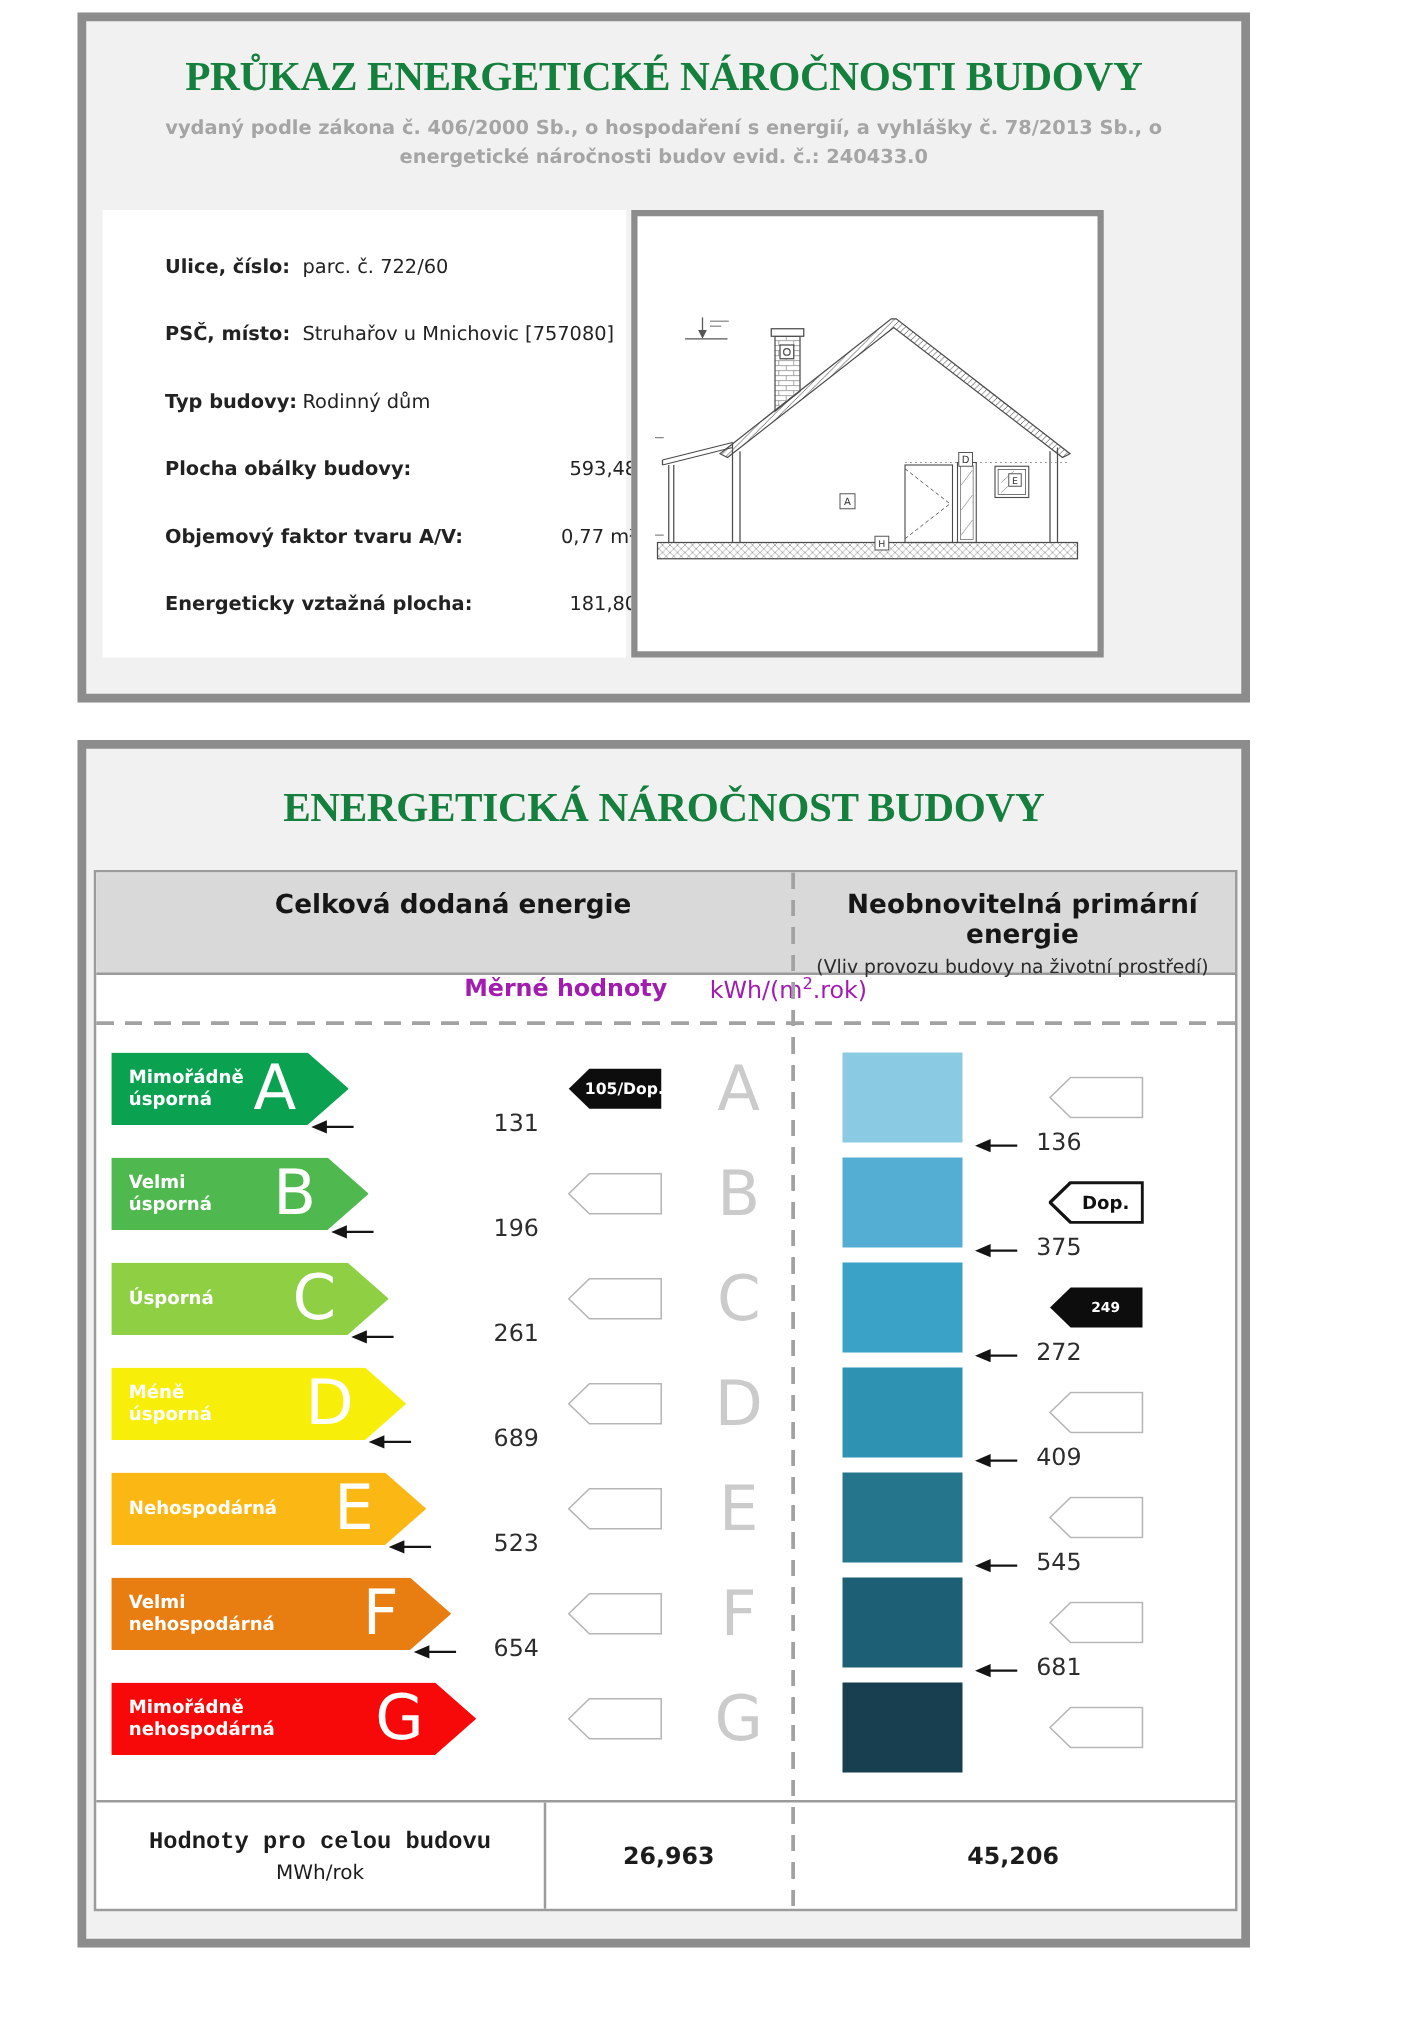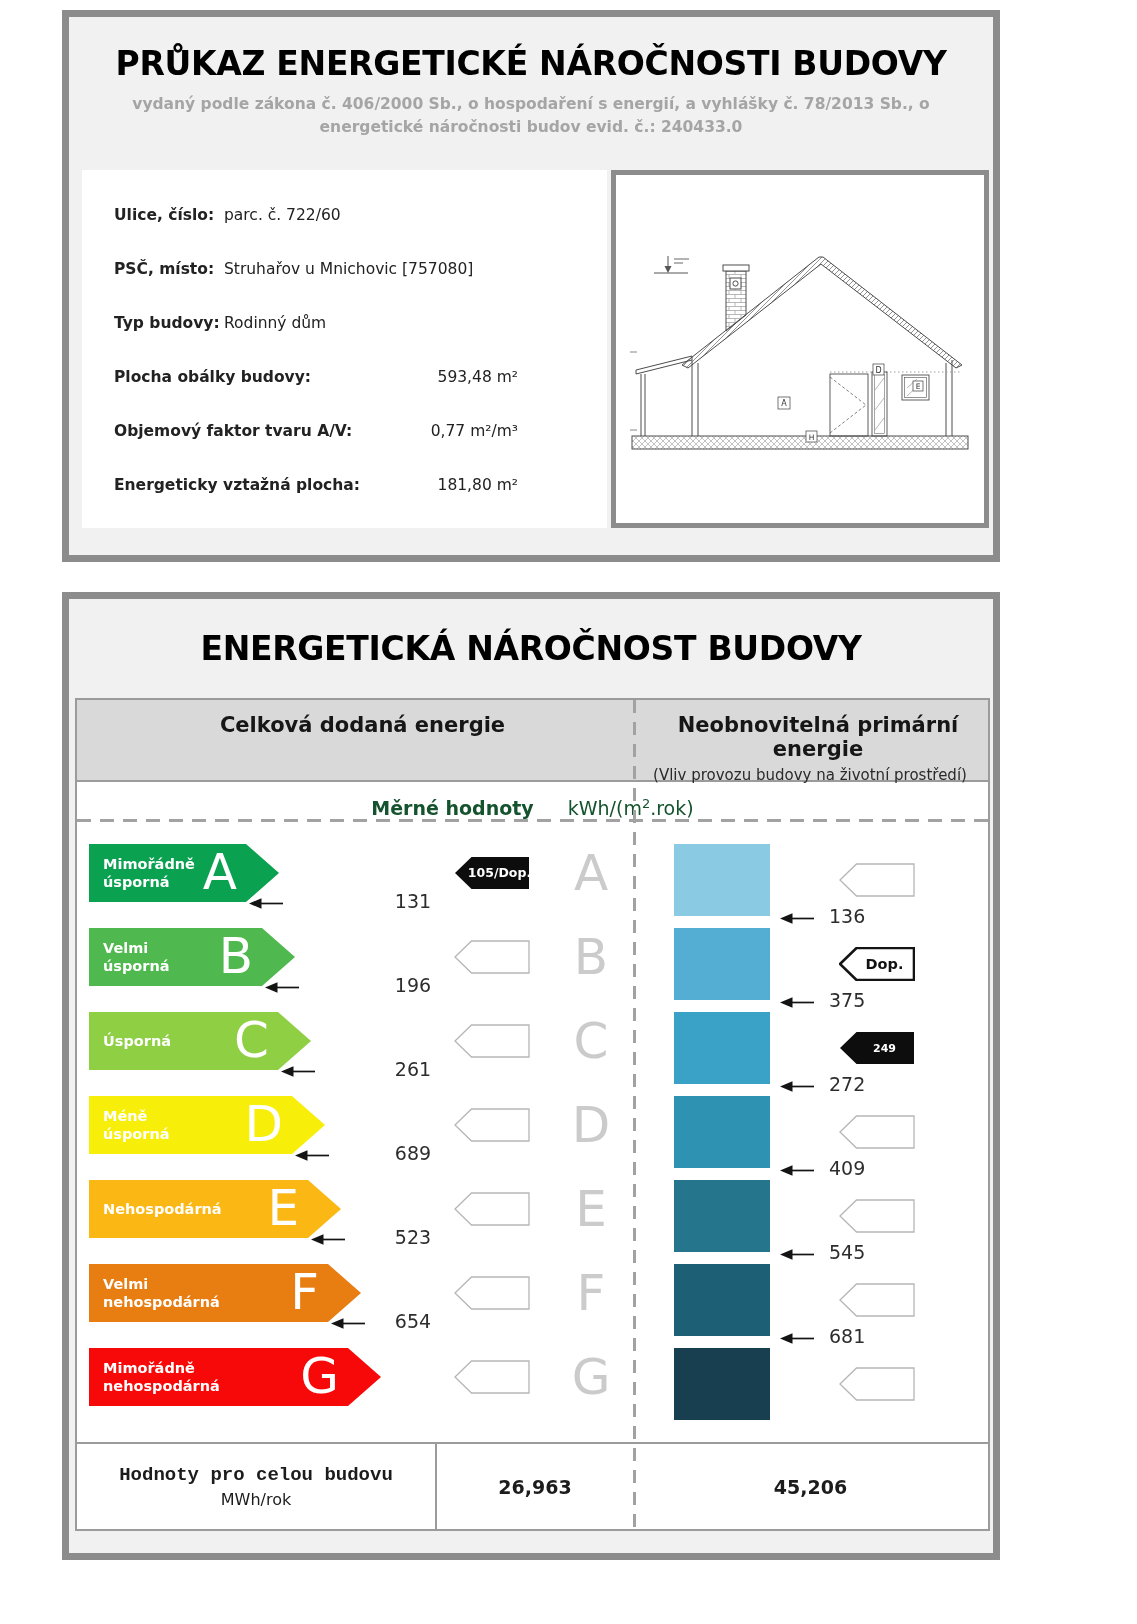--- a/index.html
+++ b/index.html
@@ -1,40 +1,40 @@
 <!DOCTYPE html>
 <html><head>
 <meta charset="utf-8">
 <style>
   html,body{margin:0;padding:0;background:#fff;}
   body{width:1137px;font-family:"DejaVu Sans","Liberation Sans",sans-serif;color:#1c1c1c;}
   .section{box-sizing:border-box;width:938px;margin-left:62px;border:7px solid #8c8c8c;background:#f1f1f1;}
   #sec1{margin-top:10px;height:552px;}
   #sec2{margin-top:30px;margin-bottom:42px;padding-bottom:22px;}
-  .big-title{margin:0;text-align:center;font-size:33px;font-weight:700;color:#000000;letter-spacing:-0.3px;}
+  .big-title{margin:0;text-align:center;font-size:33px;font-weight:700;color:#15803d;letter-spacing:-0.3px;font-family:Liberation Serif, serif;}
   #sec1 .big-title{padding-top:27px;}
   #sec2 .big-title{padding-top:30px;}
   .subtitle{margin:10px auto 0;max-width:872px;text-align:center;font-size:15.5px;line-height:23px;color:#a5a5a5;font-weight:600;}
   .cert-body{display:flex;align-items:flex-start;margin:31px 0 0 13px;}
-  .info-panel{box-sizing:border-box;width:525px;height:358px;background:#fff;padding:36px 0 0 32px;}
+  .info-panel{box-sizing:border-box;width:419px;height:358px;background:#fff;padding:36px 0 0 50px;}
   .info-row{width:404px;height:20px;margin-bottom:34px;font-size:15.5px;color:#222;}
   .info-row .lbl{font-weight:700;}
   .info-row.inline .lbl{display:inline-block;width:110px;}
   .info-row.spread{display:flex;justify-content:space-between;}
   .drawing-box{box-sizing:border-box;width:378px;height:358px;margin-left:4px;background:#fff;border:5px solid #8c8c8c;display:flex;align-items:center;justify-content:center;}
   
   .table{position:relative;box-sizing:border-box;width:915px;margin:30px 0 0 6px;background:#fff;border:2px solid #9b9b9b;}
   .vdiv{position:absolute;top:0;bottom:0;left:556px;width:3px;background:repeating-linear-gradient(to bottom,#a2a2a2 0 13px,transparent 13px 22px);z-index:6;}
   .head{display:flex;height:80px;background:#d9d9d9;border-bottom:2px solid #9b9b9b;}
   .hcell{box-sizing:border-box;padding-top:13px;text-align:center;}
   .hcell.l{width:555px;}
   .hcell.r{flex:1;}
   .hcell .t{font-size:21px;font-weight:700;color:#161616;padding-left:16px;}
   .hcell .s{margin-top:5px;font-size:15px;color:#2a2a2a;}
-  .scale-caption{height:37px;display:flex;align-items:flex-end;justify-content:center;gap:34px;font-size:19px;color:#14532d;}
+  .scale-caption{height:37px;display:flex;align-items:flex-start;justify-content:center;gap:34px;font-size:19px;color:#a21caf;}
   .scale-caption .b{font-weight:700;}
   .scale-caption sup{font-size:13px;}
   .hdash{height:3px;background:repeating-linear-gradient(to right,#a2a2a2 0 14px,transparent 14px 23px);}
   .scale-body{display:flex;padding:22px 0 10px;}
   .col-l{width:556px;position:relative;}
   .col-r{width:355px;position:relative;}
   .slot{position:relative;height:84px;text-decoration:underline;}
   .class-arrow{position:absolute;left:12px;top:0;height:58px;display:flex;align-items:center;
     clip-path:polygon(0 0,calc(100% - 33px) 0,100% 50%,calc(100% - 33px) 100%,0 100%);}
   .class-label{padding-left:14px;font-size:14.5px;font-weight:600;color:#fff;line-height:18px;white-space:pre-line;}

